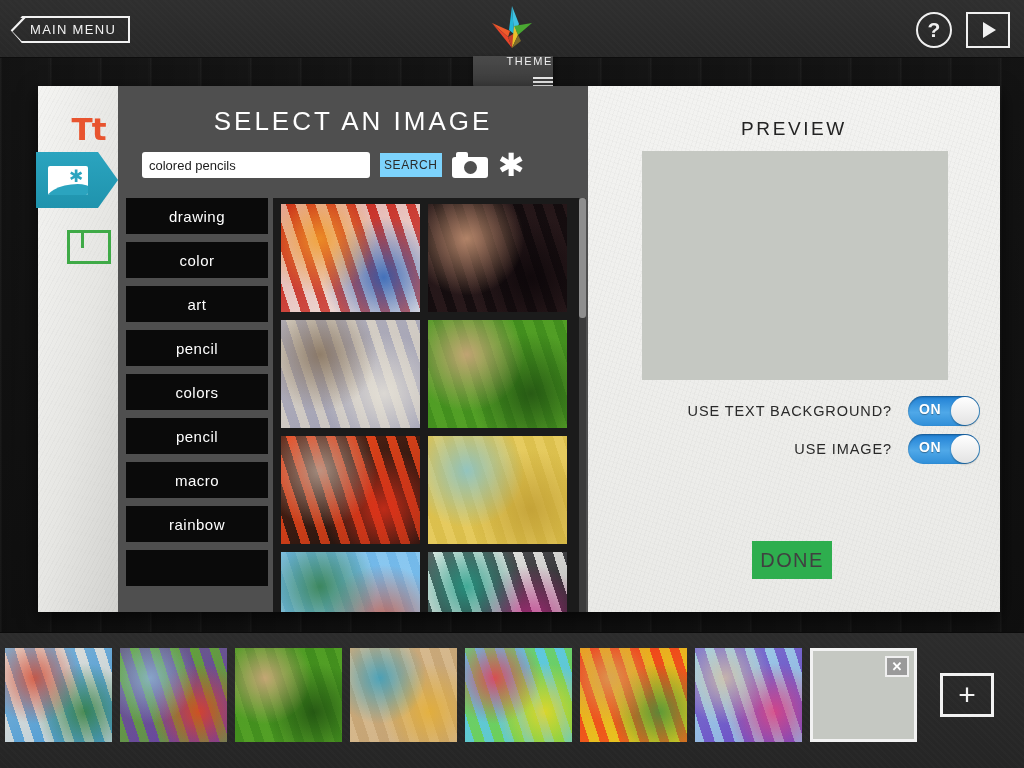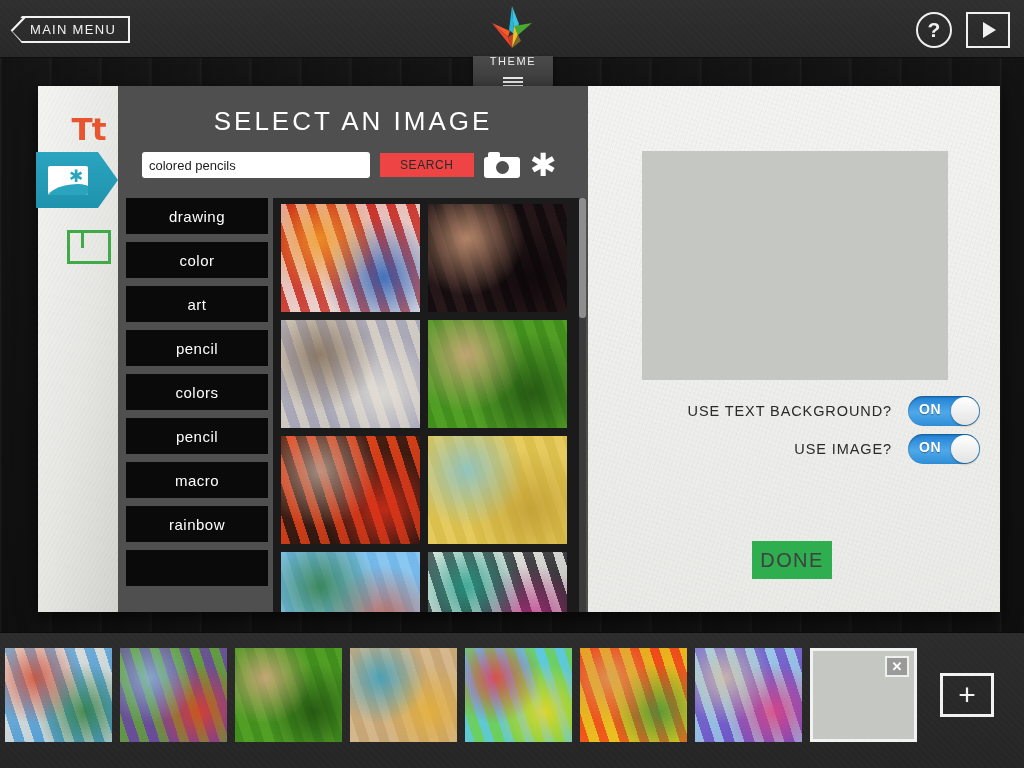--- a/index.html
+++ b/index.html
@@ -42,21 +42,21 @@
   }
   #main-menu-label { position: relative; z-index: 2; white-space: nowrap; }
 
   #logo-wrap {
     position: absolute; left: 488px; top: 4px; width: 48px; height: 46px;
   }
   #theme-tab {
     position: absolute; left: 473px; top: 56px; width: 80px; height: 32px;
     background: linear-gradient(180deg, #4a4a4a 0%, #3c3c3c 100%);
     border-radius: 0 0 4px 4px;
-    display: flex; flex-direction: column; align-items: center;
+    display: flex; flex-direction: column; align-items: flex-end;
     justify-content: center; gap: 10px;
     box-shadow: 0 2px 4px rgba(0,0,0,0.5);
   }
   #theme-label { color: #efefef; font-size: 11px; letter-spacing: 1.6px; }
   .hamburger { width: 20px; }
   .hamburger span {
     display: block; height: 2px; background: #efefef; margin-bottom: 2px;
   }
 
   #help-btn {
@@ -138,21 +138,21 @@
   #search-row {
     position: absolute; top: 66px; left: 24px;
     display: flex; align-items: center; gap: 10px;
   }
   #search-input {
     width: 228px; height: 26px; border: none; border-radius: 3px;
     background: #fff; color: #1c1c1c; font-size: 13px; padding: 10px 7px;
     font-family: "Liberation Sans", sans-serif;
   }
   #search-btn {
-    height: 24px; padding: 0 20px; background: #ef4444; border: none;
+    height: 24px; padding: 0 4px; background: #7dd3fc; border: none;
     color: #2a2a2a; font-size: 12px; letter-spacing: 0.6px;
     font-family: "Liberation Sans", sans-serif;
   }
   #camera-btn { position: relative; width: 36px; height: 26px; }
   #camera-btn .body {
     position: absolute; bottom: 0; left: 0; width: 36px; height: 21px;
     background: #fff; border-radius: 3px;
   }
   #camera-btn .hump {
     position: absolute; top: 0; left: 4px; width: 12px; height: 7px;
@@ -385,20 +385,21 @@
         <div class="grid-thumb" style="background: radial-gradient(circle at 28% 32%, rgba(47, 122, 60, 0.8) 0%, transparent 46%), radial-gradient(circle at 74% 68%, rgba(212, 74, 42, 0.8) 0%, transparent 48%), repeating-linear-gradient(72deg, rgba(111, 182, 232, 0.667) 0px, rgba(111, 182, 232, 0.667) 9px, rgba(143, 203, 242, 0.667) 9px, rgba(143, 203, 242, 0.667) 19px), linear-gradient(148deg, rgb(111, 182, 232) 0%, rgb(143, 203, 242) 100%);"></div>
         <div class="grid-thumb" style="background: radial-gradient(circle at 28% 32%, rgba(29, 158, 135, 0.8) 0%, transparent 46%), radial-gradient(circle at 74% 68%, rgba(200, 40, 138, 0.8) 0%, transparent 48%), repeating-linear-gradient(72deg, rgba(242, 242, 238, 0.667) 0px, rgba(242, 242, 238, 0.667) 9px, rgba(22, 22, 26, 0.667) 9px, rgba(22, 22, 26, 0.667) 19px), linear-gradient(148deg, rgb(242, 242, 238) 0%, rgb(22, 22, 26) 100%);"></div>
       </div>
 
       <div id="grid-scrollbar">
         <div class="thumbbar"></div>
       </div>
     </div>
 
     <div id="preview-panel">
+      <div id="preview-title">PREVIEW</div>
       <div id="preview-box"></div>
 
       <div class="toggle-row" id="row-textbg">
         <span class="toggle-label">USE TEXT BACKGROUND?</span>
         <span class="switch">
           <span class="on-text">ON</span>
           <span class="knob"></span>
         </span>
       </div>
 

